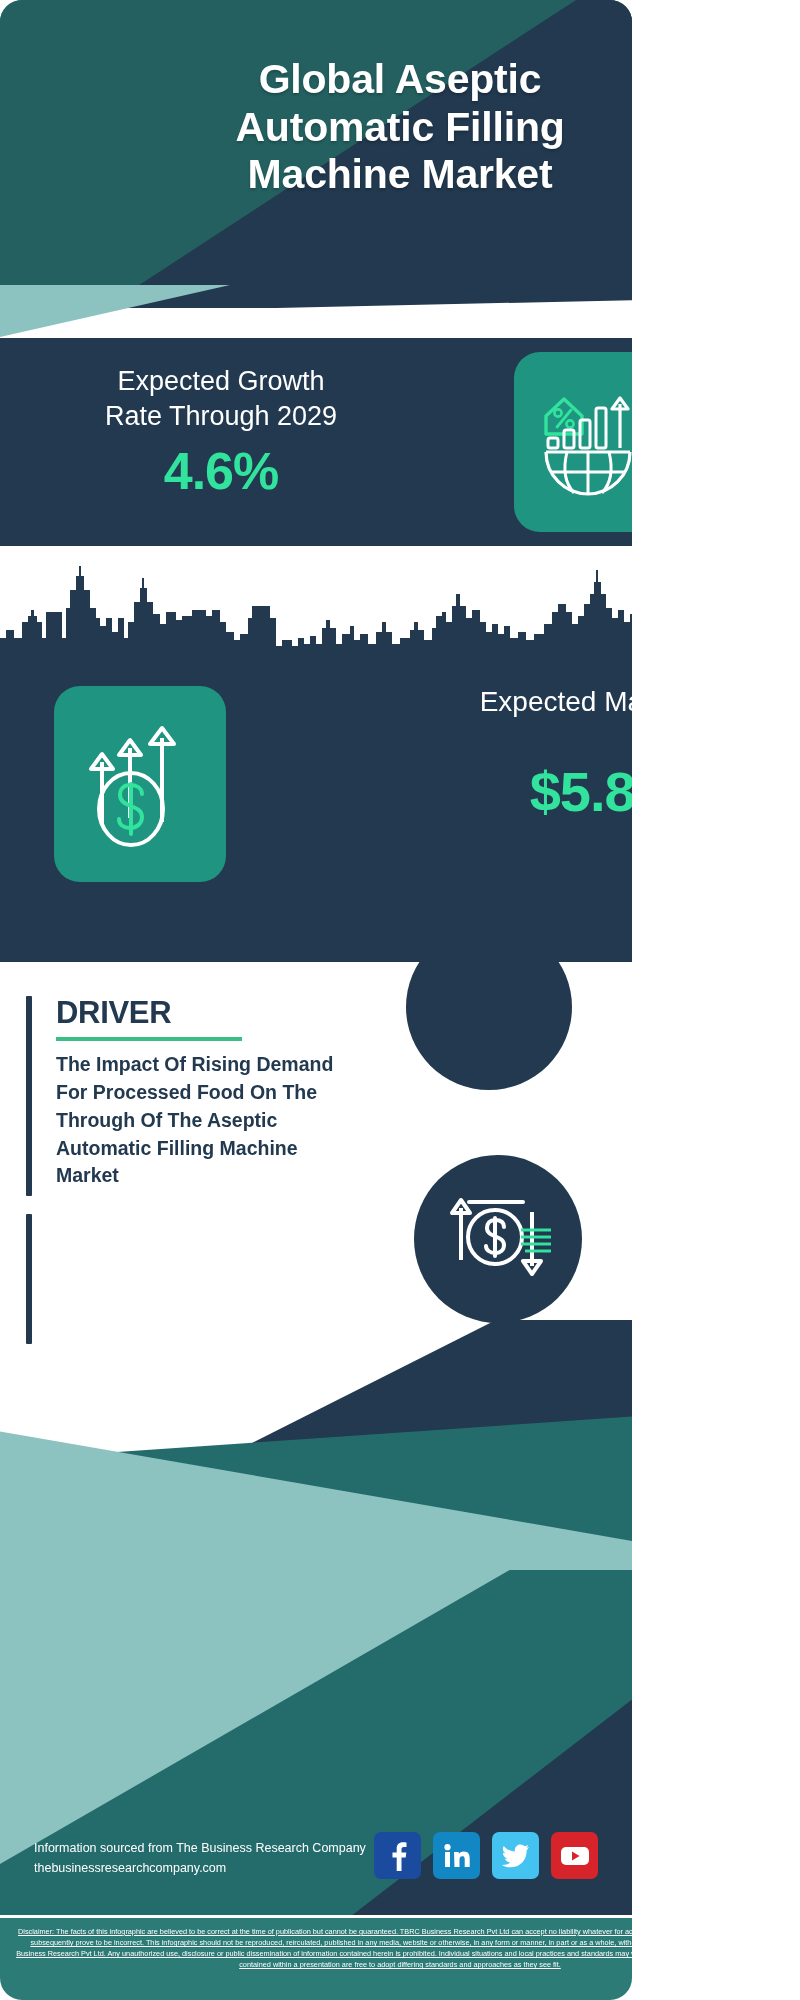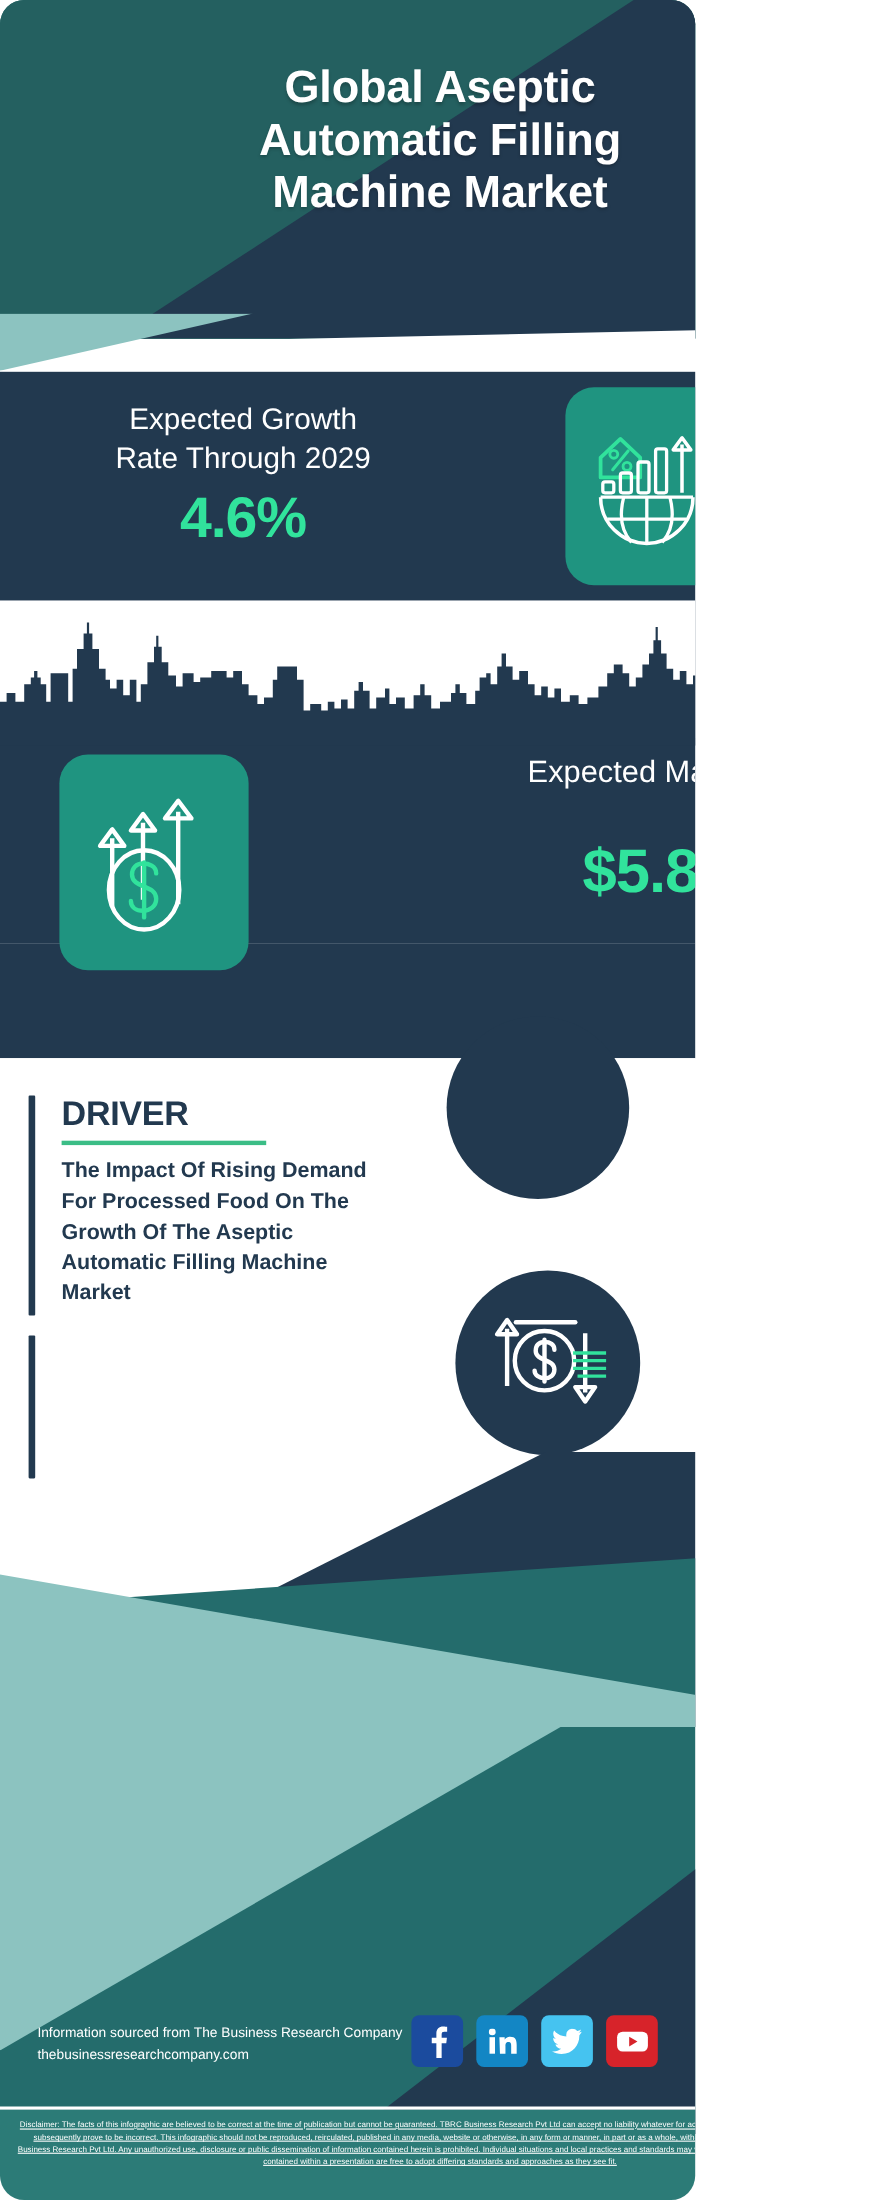--- a/index.html
+++ b/index.html
@@ -257,21 +257,21 @@
 
   <div class="content">
 
     <div class="block" style="left:26px; top:34px; width:400px; height:200px;">
       <div class="block-bar"></div>
       <div class="block-body">
         <div class="block-title">DRIVER</div>
         <div class="block-rule" style="width:186px;"></div>
         <div class="block-text">The Impact Of Rising Demand
 For Processed Food On The
-Growth Of The Aseptic
+Through Of The Aseptic
 Automatic Filling Machine
 Market</div>
       </div>
     </div>
 
     <div class="circle-icon" style="left:406px; top:-38px; width:166px; height:166px; margin-left:0;">
     </div>
 
     <div class="block" style="left:26px; top:252px; width:400px; height:130px;">
       <div class="block-bar"></div>

